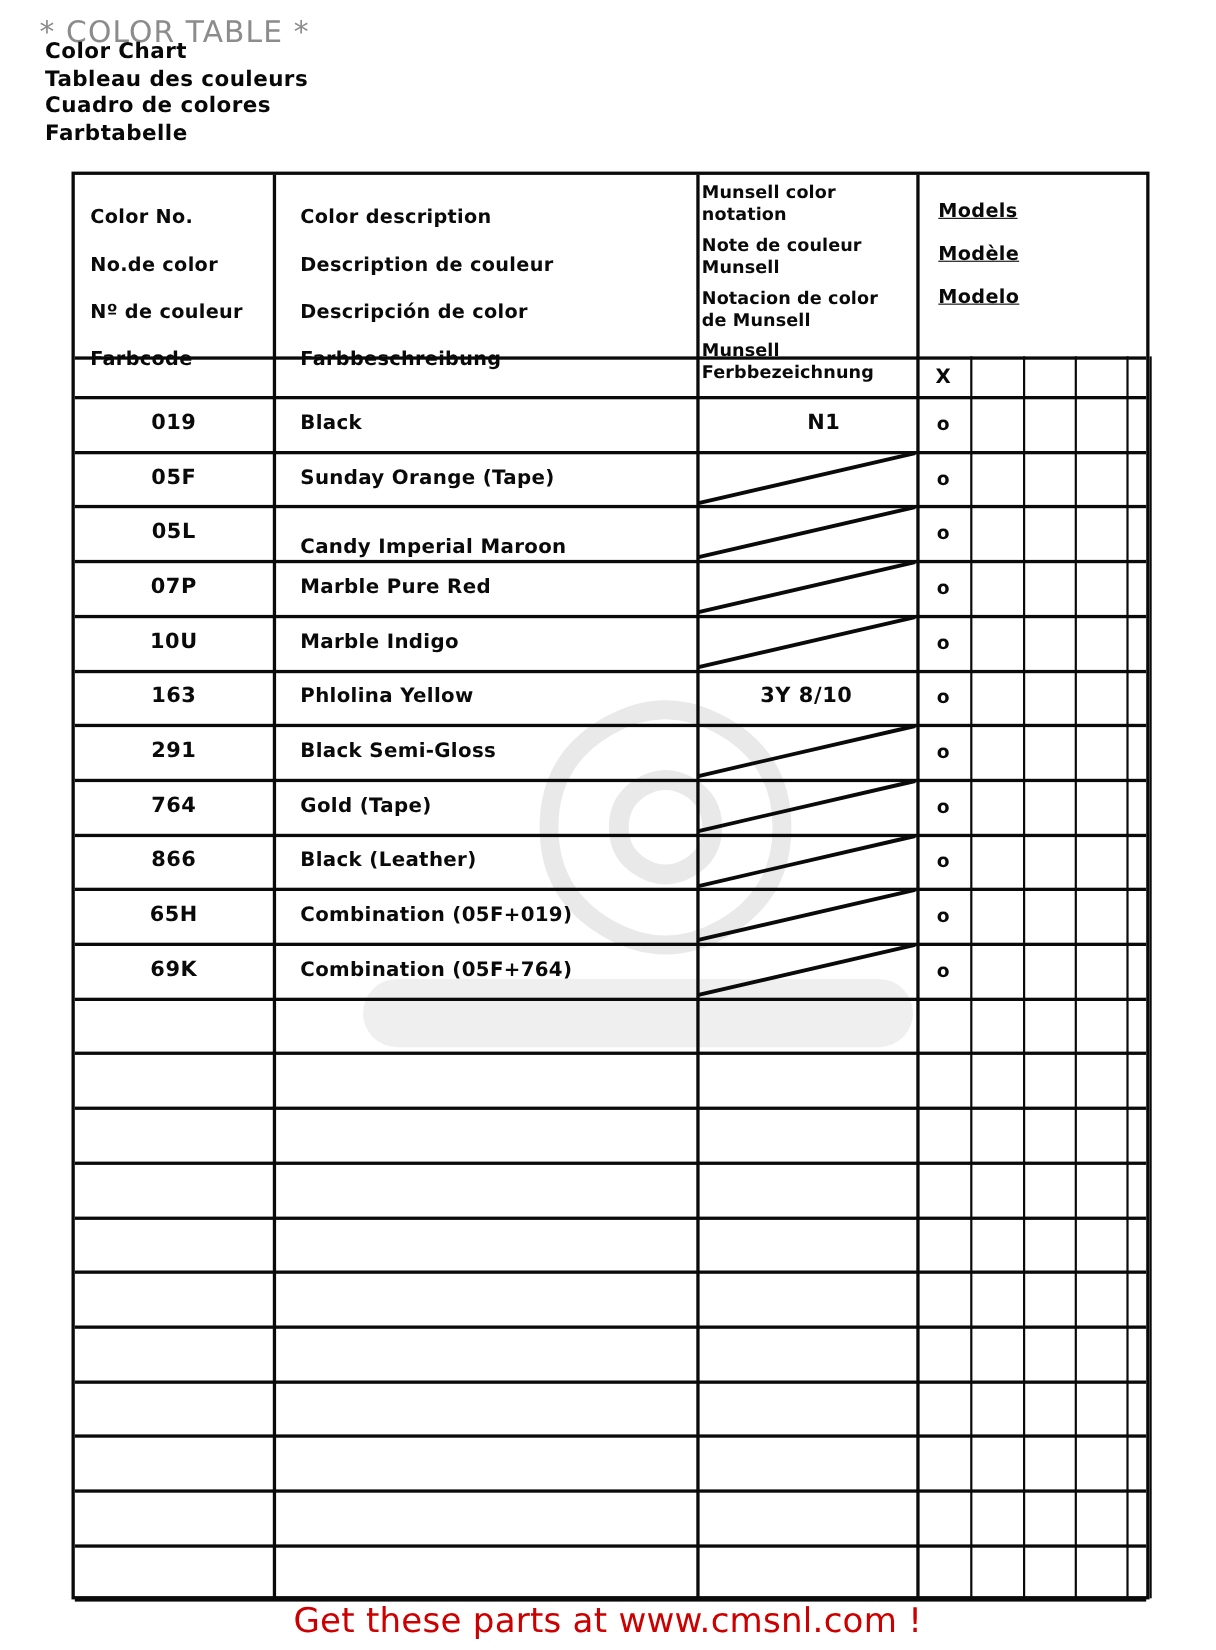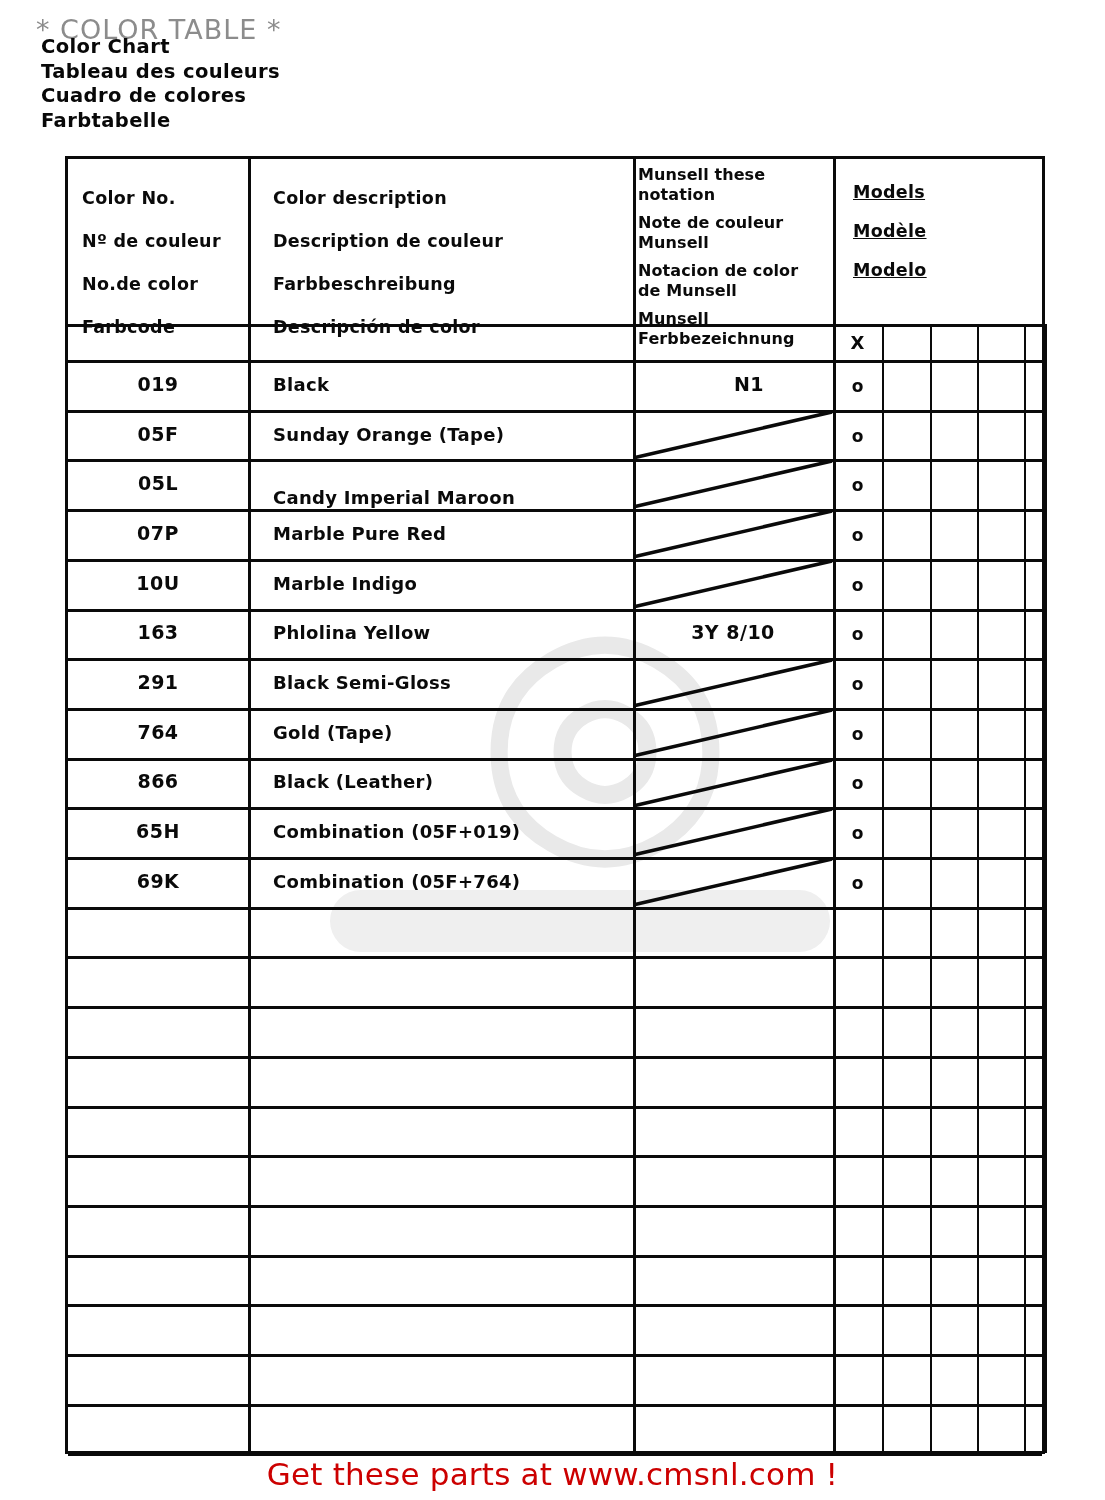--- a/index.html
+++ b/index.html
@@ -241,34 +241,34 @@
   <div>Color Chart</div>
   <div>Tableau des couleurs</div>
   <div>Cuadro de colores</div>
   <div>Farbtabelle</div>
 </div>
 
 <div id="color-table">
 
   <div id="hdr-col1">
     <div class="hdr-line">Color No.</div>
+    <div class="hdr-line">No.de color</div>
     <div class="hdr-line">Nº de couleur</div>
-    <div class="hdr-line">No.de color</div>
     <div class="hdr-line">Farbcode</div>
   </div>
 
   <div id="hdr-col2">
     <div class="hdr-line">Color description</div>
     <div class="hdr-line">Description de couleur</div>
+    <div class="hdr-line">Descripción de color</div>
     <div class="hdr-line">Farbbeschreibung</div>
-    <div class="hdr-line">Descripción de color</div>
   </div>
 
   <div id="hdr-col3">
-    <div class="hdr-line">Munsell these</div>
+    <div class="hdr-line">Munsell color</div>
     <div class="hdr-line">notation</div>
     <div class="gap"></div>
     <div class="hdr-line">Note de couleur</div>
     <div class="hdr-line">Munsell</div>
     <div class="gap"></div>
     <div class="hdr-line">Notacion de color</div>
     <div class="hdr-line"> de Munsell</div>
     <div class="gap"></div>
     <div class="hdr-line">Munsell</div>
     <div class="hdr-line">Ferbbezeichnung</div>

